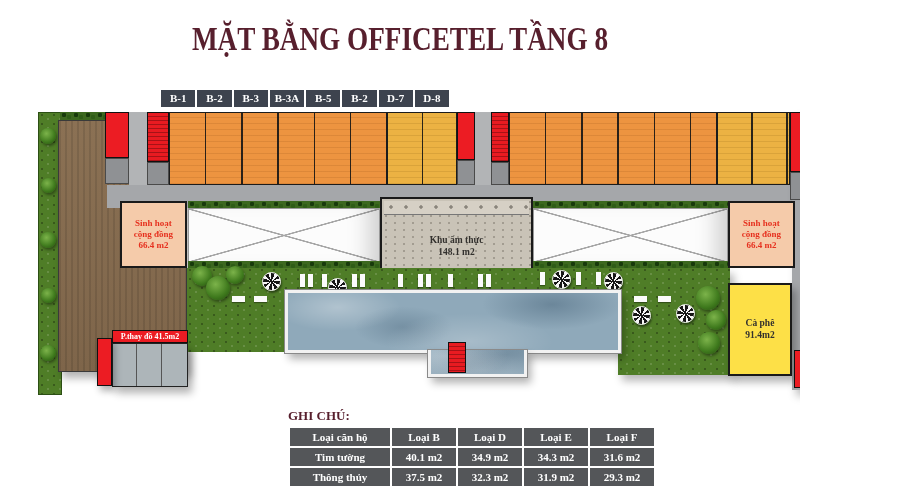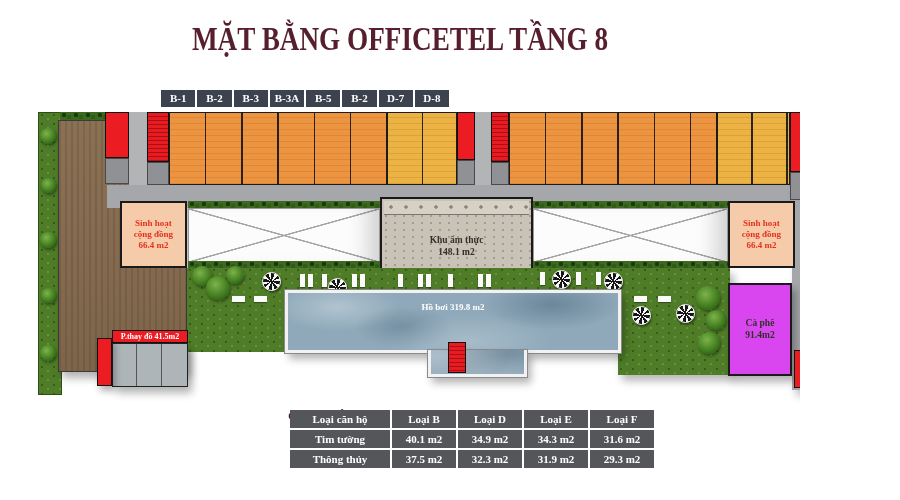--- a/index.html
+++ b/index.html
@@ -62,21 +62,21 @@
      background-image:
        linear-gradient(to top right,transparent calc(50% - 1px),#a6a6a6 calc(50% - .5px) calc(50% + .5px),transparent calc(50% + 1px)),
        linear-gradient(to bottom right,transparent calc(50% - 1px),#a6a6a6 calc(50% - .5px) calc(50% + .5px),transparent calc(50% + 1px));
      box-shadow:inset -24px 0 22px -14px rgba(0,0,0,.18)}
   .room{border:2px solid #1a1a1a;box-sizing:border-box;display:flex;flex-direction:column;
         align-items:center;justify-content:center;text-align:center}
   .peach{background:#f5cbaa}
   .taupe{background:
      radial-gradient(circle 1px at 4px 3px,rgba(90,85,75,.35) 1px,transparent 1.3px),#c9c3b7;
      background-size:9px 7px}
-  .cafe{background:#d946ef;box-shadow:4px 6px 8px rgba(0,0,0,.30)}
+  .cafe{background:#fde047;box-shadow:4px 6px 8px rgba(0,0,0,.30)}
   .pool{background-image:
      radial-gradient(90px 34px at 15% 25%,rgba(255,255,255,.30),transparent 70%),
      radial-gradient(120px 40px at 55% 85%,rgba(255,255,255,.22),transparent 70%),
      radial-gradient(100px 36px at 80% 20%,rgba(25,55,80,.30),transparent 70%),
      radial-gradient(70px 30px at 35% 60%,rgba(25,55,80,.22),transparent 70%);
      background-color:#8fa9ba;border:3px solid #f2f2f2;outline:1px solid #8a8a8a;
      box-sizing:border-box;box-shadow:4px 6px 8px rgba(0,0,0,.30)}
   .changing{background:
      linear-gradient(90deg,transparent 23px,#555 23px 24px,transparent 24px 48px,#555 48px 49px,transparent 49px),#adb5b9;
      border:1.5px solid #222;box-sizing:border-box;box-shadow:4px 6px 8px rgba(0,0,0,.30)}
@@ -95,21 +95,21 @@
   .chair-h{width:13px;height:6px}
   .umb{position:absolute;width:17px;height:17px;border-radius:50%;border:1px solid #eee;
        background:repeating-conic-gradient(#161616 0 22deg,#f6f6f6 22deg 45deg);
        box-shadow:1px 2px 2px rgba(0,0,0,.45)}
   .tree{position:absolute;border-radius:50%;
         background:radial-gradient(circle at 40% 35%,#7cb34a,#3f7a1d 60%,#24490f);
         box-shadow:1px 2px 3px rgba(0,0,0,.4)}
 
   
   .legend-h{position:absolute;left:288px;top:408px;font-size:13px;font-weight:bold;color:#571f2d}
-  .legend-t{position:absolute;left:288px;top:408px;border-collapse:separate;border-spacing:2.5px}
+  .legend-t{position:absolute;left:288px;top:426px;border-collapse:separate;border-spacing:2.5px}
   .legend-t td{background:#545659;color:#fff;font-size:11px;font-weight:bold;
                text-align:center;height:18px;padding:0 6px;white-space:nowrap}
 </style>
 </head>
 <body>
 
 <div class="stage">
 
   <h1 class="ttl">MẶT BẰNG OFFICETEL TẦNG 8</h1>
 
@@ -228,21 +228,20 @@
   <div class="umb" style="left:262px;top:272px"></div>
   <div class="umb" style="left:328px;top:278px"></div>
   <div class="umb" style="left:552px;top:270px"></div>
   <div class="umb" style="left:604px;top:272px"></div>
   <div class="umb" style="left:632px;top:306px"></div>
   <div class="umb" style="left:676px;top:304px"></div>
 
   <div class="abs pool" style="left:285px;top:290px;width:336px;height:63px"></div>
   <div class="abs pool" style="left:428px;top:350px;width:99px;height:27px;border-top:none"></div>
   <div class="abs stair" style="left:448px;top:342px;width:18px;height:31px"></div>
-  <div class="lbl lbl-w" style="left:285px;top:302px;width:336px;font-size:9px">Hồ bơi 319.8 m2</div>
 
   <div class="abs room peach" style="left:728px;top:201px;width:67px;height:67px">
     <div class="lbl lbl-r" style="position:static;font-size:9px">
       <div>Sinh hoạt</div>
       <div>cộng đồng</div>
       <div>66.4 m2</div>
     </div>
   </div>
 
   <div class="abs room cafe" style="left:728px;top:283px;width:64px;height:93px">

